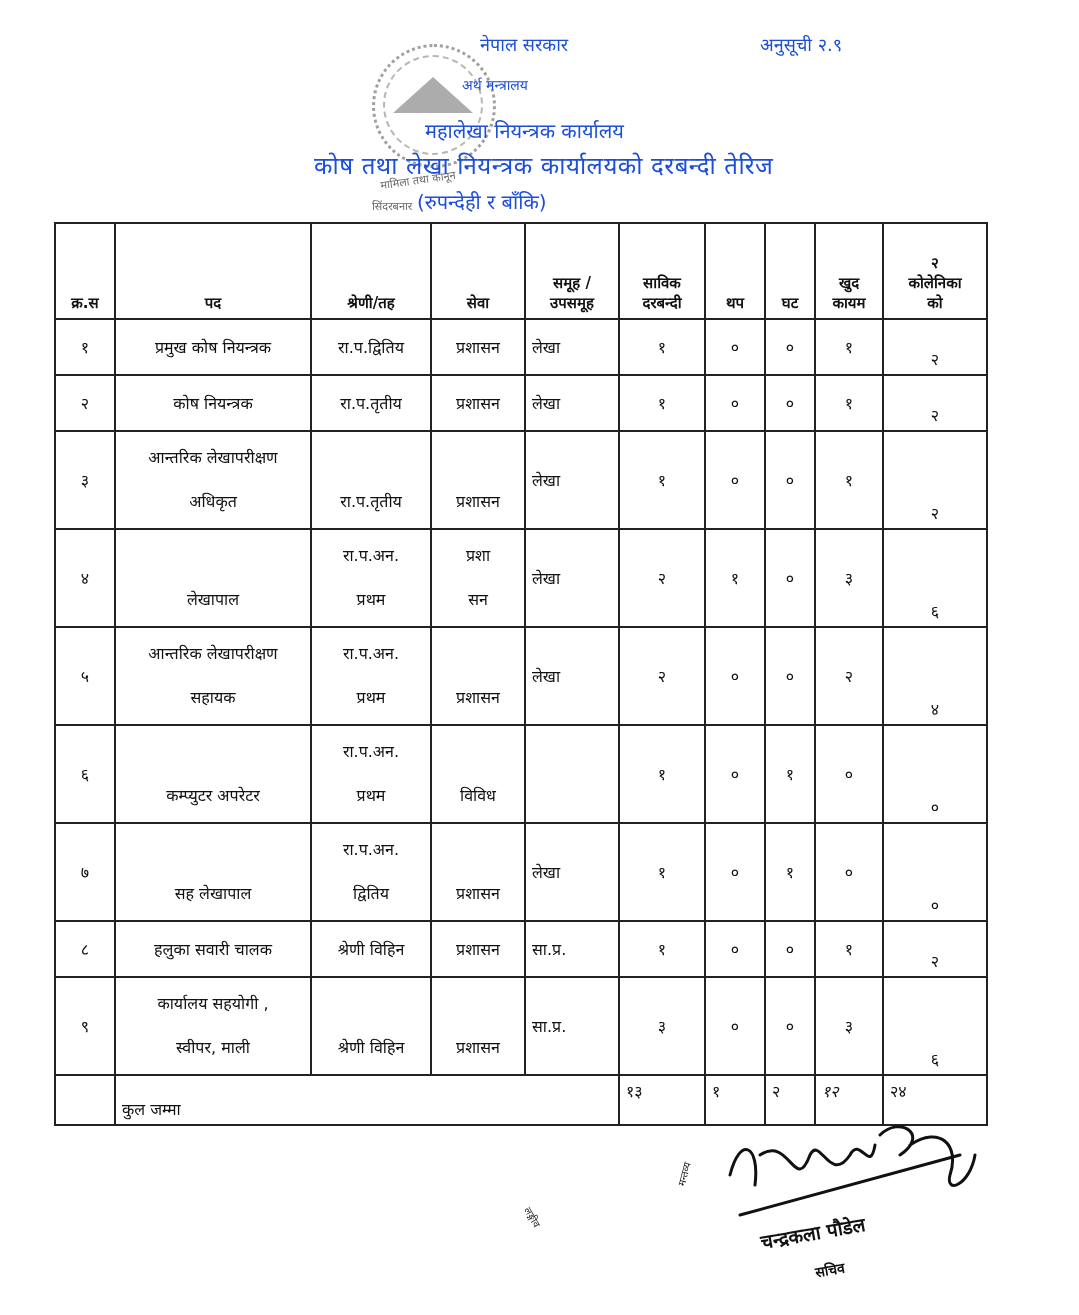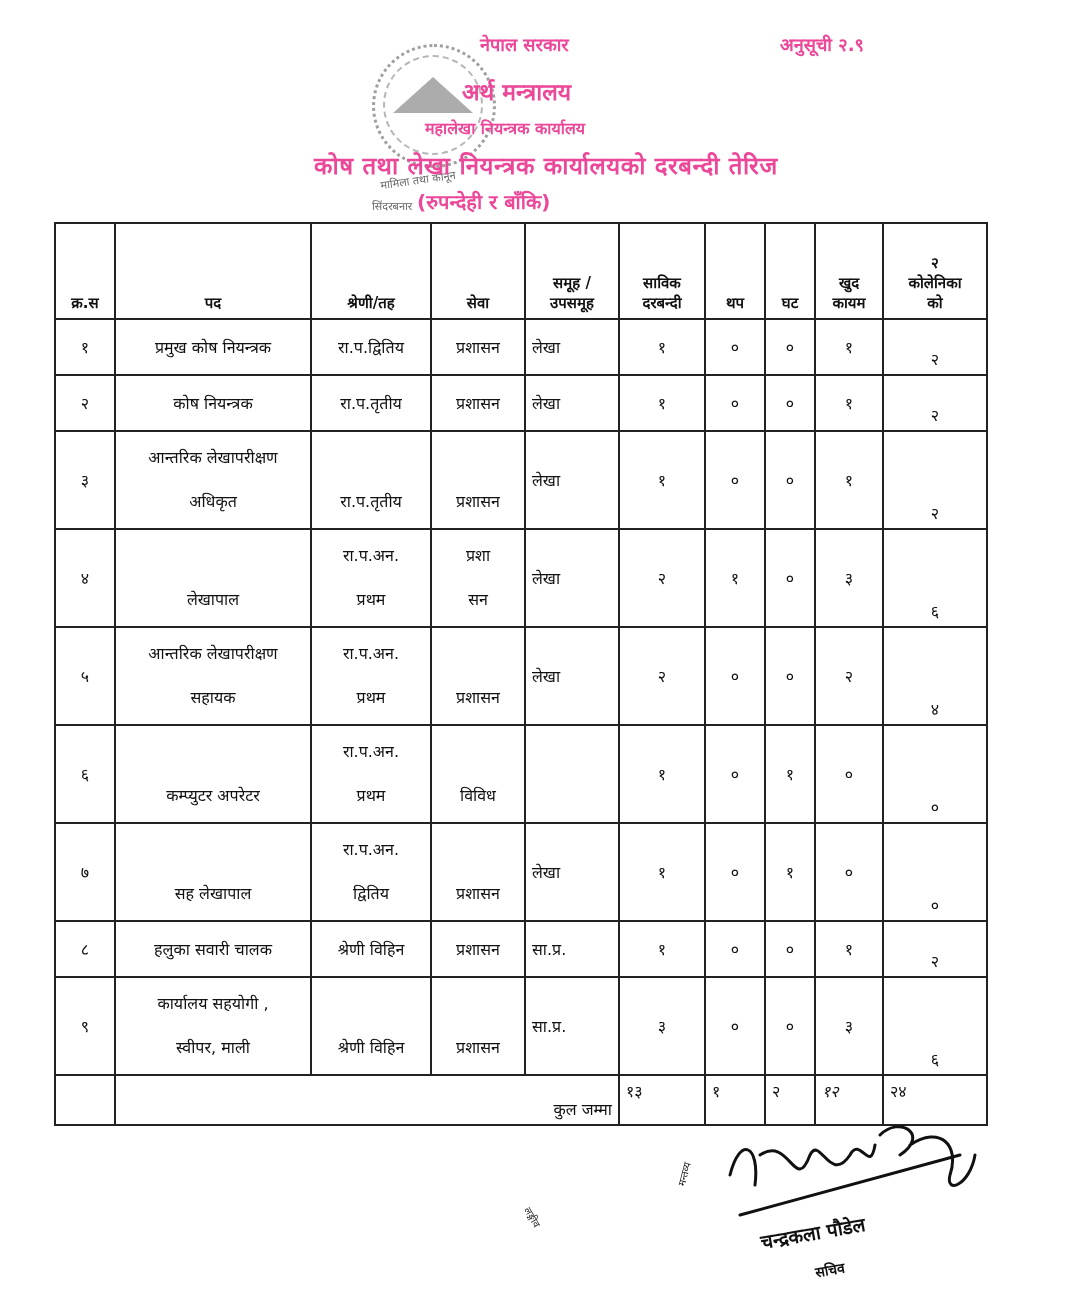--- a/index.html
+++ b/index.html
@@ -1,24 +1,24 @@
 <!DOCTYPE html>
 <html><head>
   <meta charset="utf-8">
   <style>
     html, body { margin: 0; padding: 0; background: #ffffff; }
     body {
       width: 1079px; height: 1315px; position: relative; overflow: hidden;
       font-family: "DejaVu Sans", sans-serif; color: #111;
     }
-    .hdr { position: absolute; font-weight: bold; color: #ec4899; white-space: nowrap; }
+    .hdr { position: absolute; font-weight: normal; color: #1d4ed8; white-space: nowrap; }
     .gov { left: 480px; top: 32px; font-size: 18px; }
-    .schedule { left: 760px; top: 32px; font-size: 18px; margin-left: 20px; }
-    .ministry { left: 462px; top: 75px; font-size: 23px; }
-    .office { left: 425px; top: 117px; font-size: 16px; }
+    .schedule { left: 760px; top: 32px; font-size: 18px; }
+    .ministry { left: 462px; top: 75px; font-size: 14px; }
+    .office { left: 425px; top: 117px; font-size: 20px; }
     .title { left: 290px; top: 148px; font-size: 24px; letter-spacing: 0.5px; margin-left: 24px; }
     .subtitle { left: 417px; top: 188px; font-size: 20px; }
 
     .seal {
       position: absolute; left: 372px; top: 44px; width: 118px; height: 118px;
       border-radius: 50%; border: 3px dotted #777; opacity: 0.7;
     }
     .seal .mtn {
       position: absolute; left: 18px; top: 30px; width: 0; height: 0;
       border-left: 40px solid transparent; border-right: 40px solid transparent;
@@ -48,21 +48,21 @@
     td.c { text-align: left; }
     td.l { text-align: center; }
     td.num { text-align: center; vertical-align: middle; }
     td.sn { text-align: center; vertical-align: middle; }
     td.last { vertical-align: bottom; text-align: center; }
     .cell-lines span { display: block; line-height: 44px; }
     tr.h1 td { height: 46px; }
     tr.h2 td { height: 78px; }
     tr.h3 td { height: 86px; }
     tr.total td { height: 40px; }
-    .totlabel { text-align: right; vertical-align: bottom; }
+    .totlabel { text-align: left; vertical-align: bottom; }
 
     .sign-area { position: absolute; left: 680px; top: 1115px; width: 300px; height: 180px; }
     .sig-scribble {
       position: absolute; left: 20px; top: 0px; width: 280px; height: 110px;
     }
     .signer-name {
       position: absolute; left: 80px; top: 105px; font-size: 19px; font-weight: bold;
       transform: rotate(-10deg); white-space: nowrap;
     }
     .signer-title {

